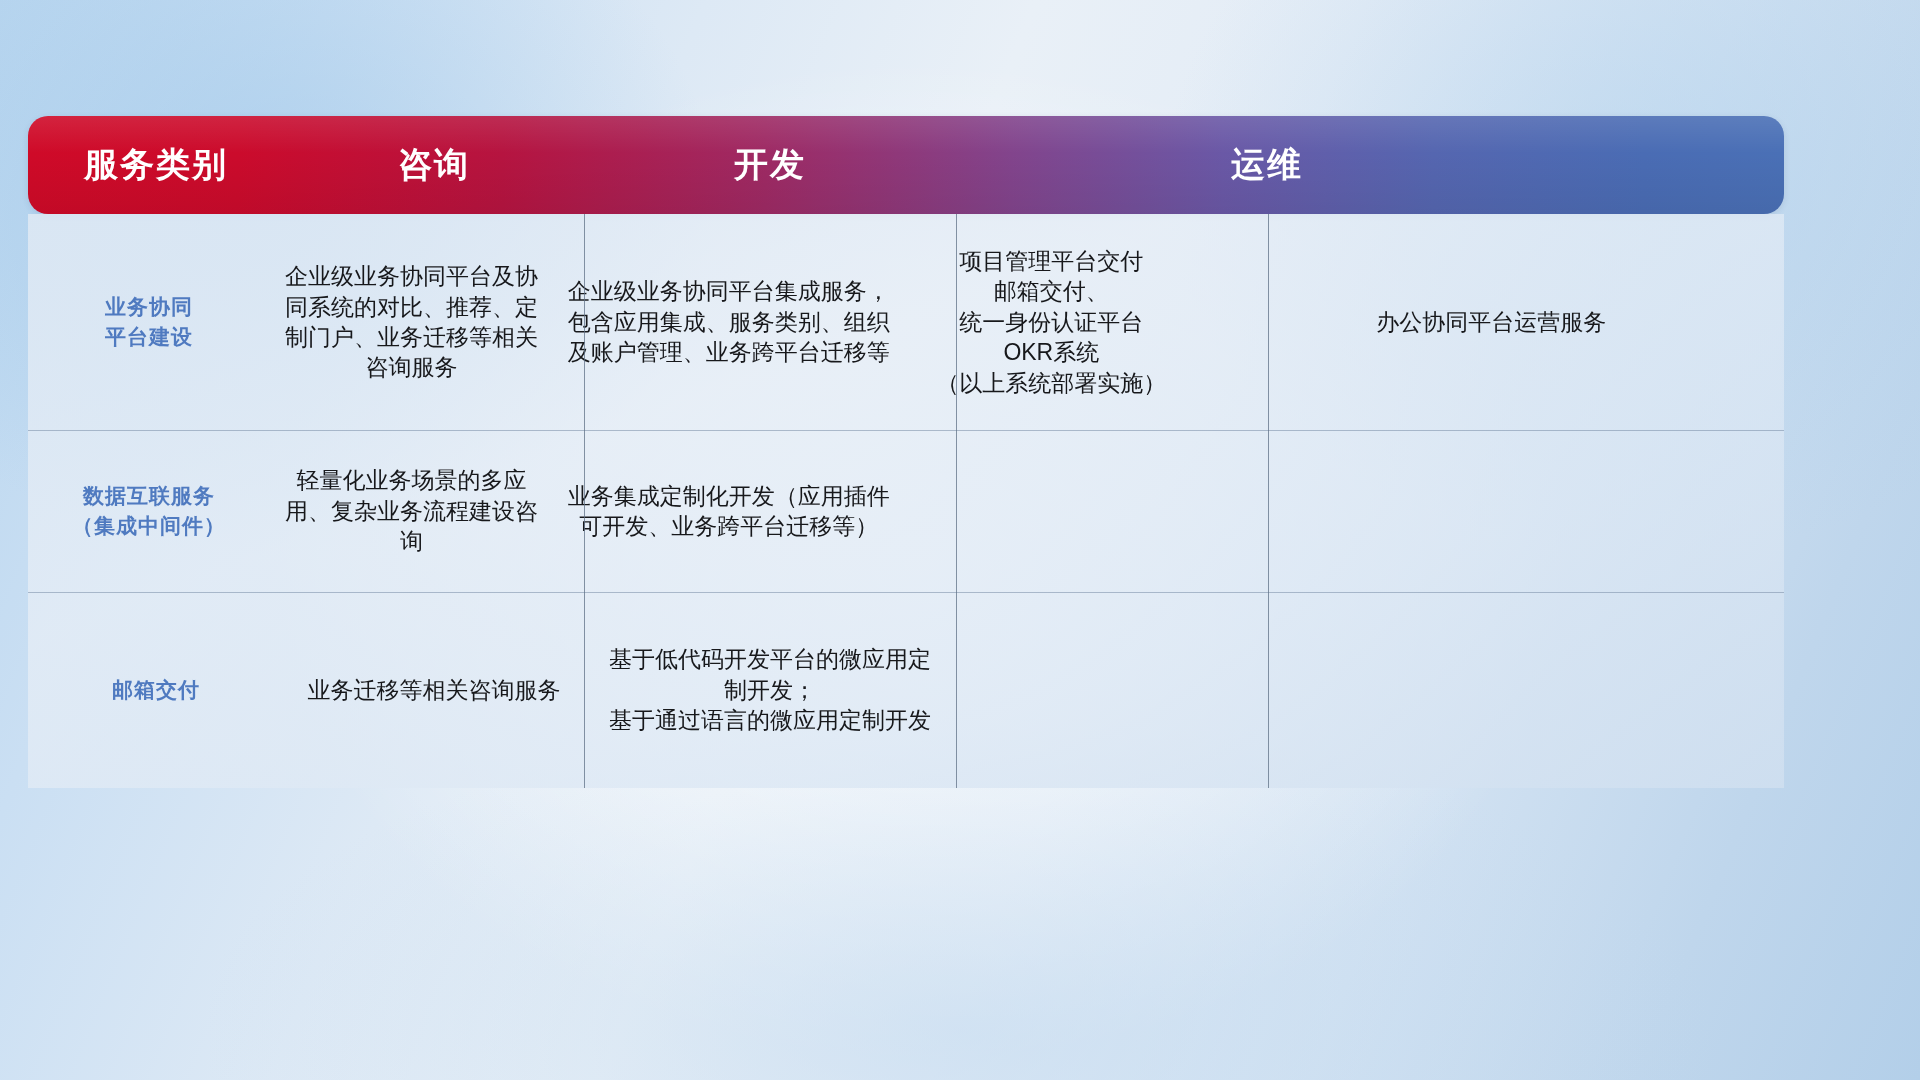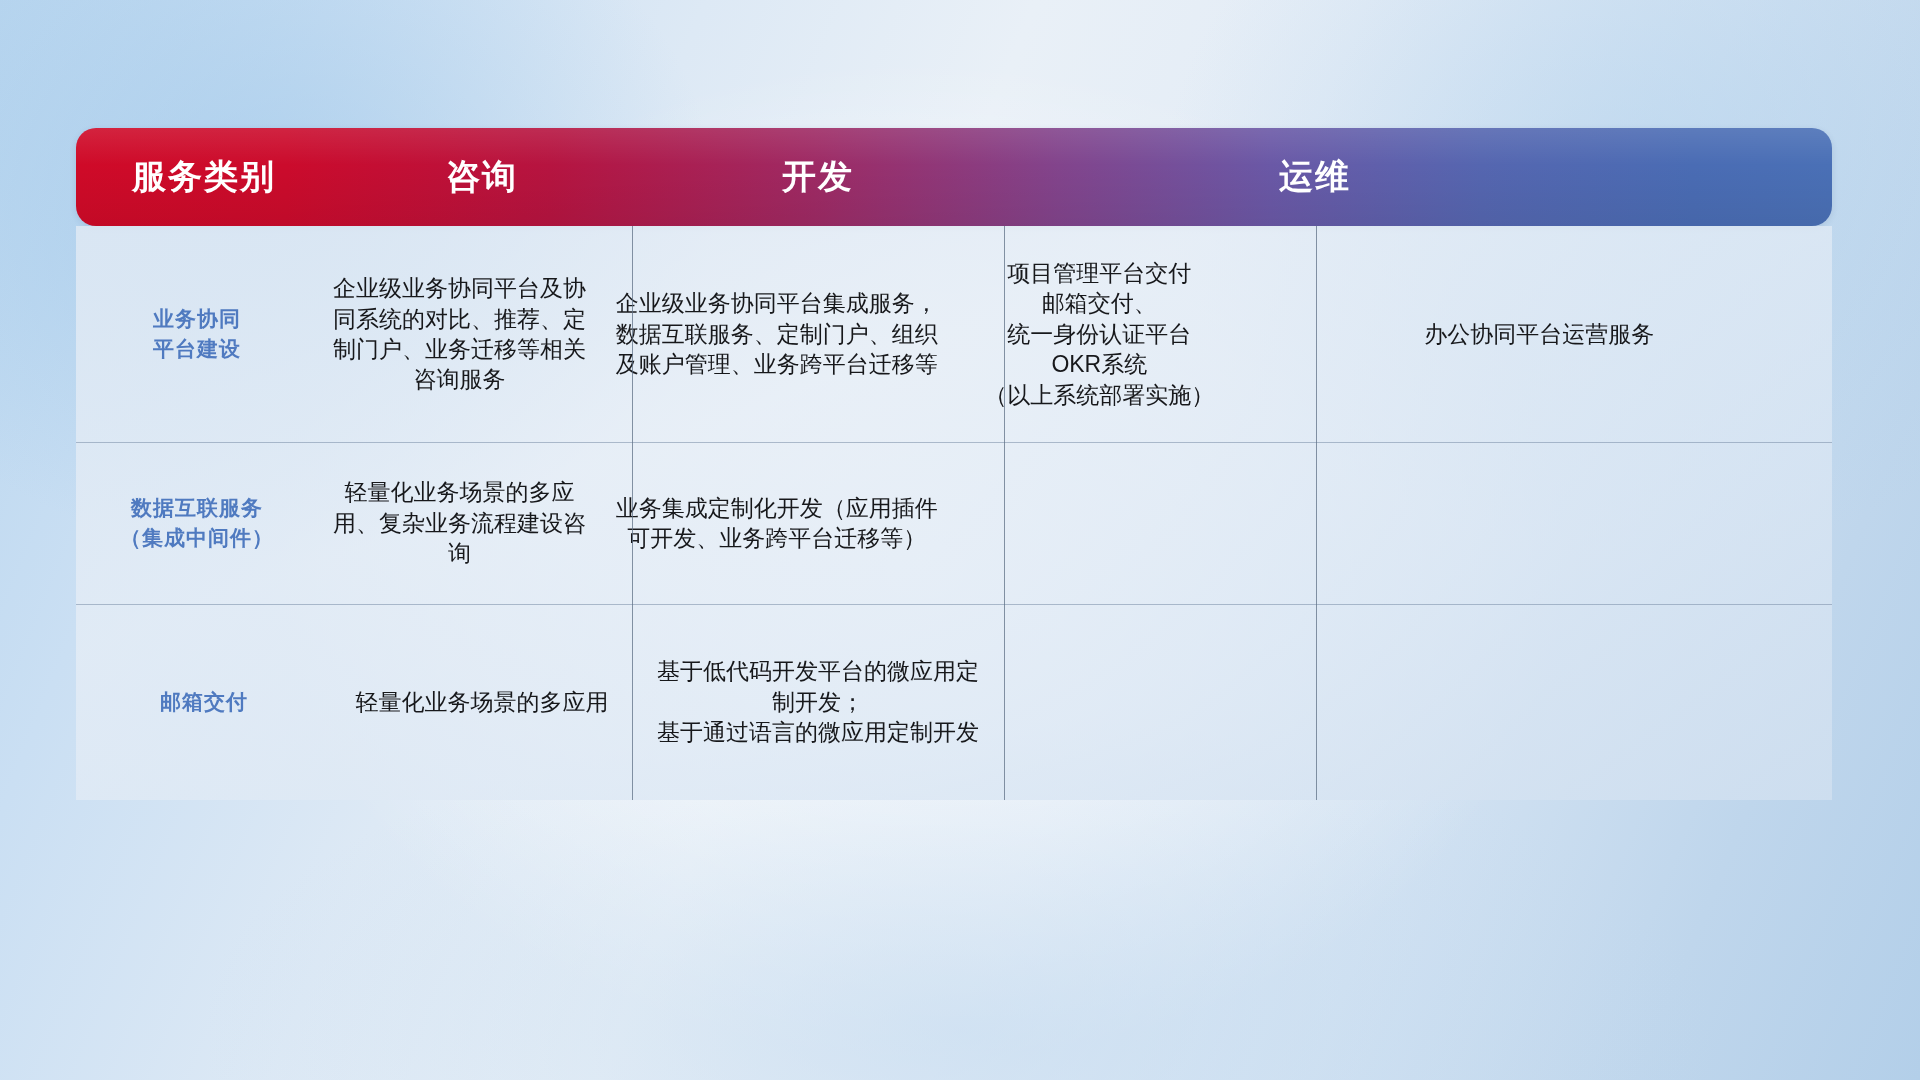--- a/index.html
+++ b/index.html
@@ -37,22 +37,22 @@
   }
   .bg-haze-3 {
     position: absolute; left: 50%; bottom: -260px; transform: translateX(-50%);
     width: 1500px; height: 620px;
     background: radial-gradient(ellipse at center, rgba(196,219,240,0.6) 0%, rgba(196,219,240,0) 72%);
     pointer-events: none;
   }
 
   .table-wrap {
     position: absolute;
-    left: 28px; top: 128px;
-    width: 1756px; height: 672px; margin-left: 48px;
+    left: 28px; top: 116px;
+    width: 1756px; height: 672px;
   }
 
   
   .thead {
     position: relative;
     height: 98px;
     border-radius: 20px;
     background: linear-gradient(90deg,
       #cf0a28 0%,
       #cb0b2c 12%,
@@ -163,41 +163,41 @@
     <div class="th c2">开发</div>
     <div class="th c4">运维</div>
   </div>
 
   <div class="tbody">
 
     <div class="row r1">
       <div class="cell cat c0">业务协同
 平台建设</div>
       <div class="cell c1">企业级业务协同平台及协同系统的对比、推荐、定制门户、业务迁移等相关咨询服务</div>
-      <div class="cell c2">企业级业务协同平台集成服务，数据互联服务、定制门户、组织及账户管理、业务跨平台迁移等</div>
+      <div class="cell c2">企业级业务协同平台集成服务，包含应用集成、服务类别、组织及账户管理、业务跨平台迁移等</div>
       <div class="cell c3">项目管理平台交付
 邮箱交付、
 统一身份认证平台
 OKR系统
 （以上系统部署实施）</div>
       <div class="cell c4">办公协同平台运营服务</div>
     </div>
 
     <div class="row r2">
       <div class="cell cat c0">数据互联服务
 （集成中间件）</div>
       <div class="cell c1">轻量化业务场景的多应用、复杂业务流程建设咨询</div>
       <div class="cell c2">业务集成定制化开发（应用插件可开发、业务跨平台迁移等）</div>
       <div class="cell c3"></div>
       <div class="cell c4"></div>
     </div>
 
     <div class="row r3">
       <div class="cell cat c0">邮箱交付</div>
-      <div class="cell c1">轻量化业务场景的多应用</div>
+      <div class="cell c1">业务迁移等相关咨询服务</div>
       <div class="cell c2">基于低代码开发平台的微应用定制开发；
 基于通过语言的微应用定制开发</div>
       <div class="cell c4"></div>
     </div>
 
     <div class="vline v1"></div>
     <div class="vline v2"></div>
     <div class="vline v3"></div>
   </div>
 

